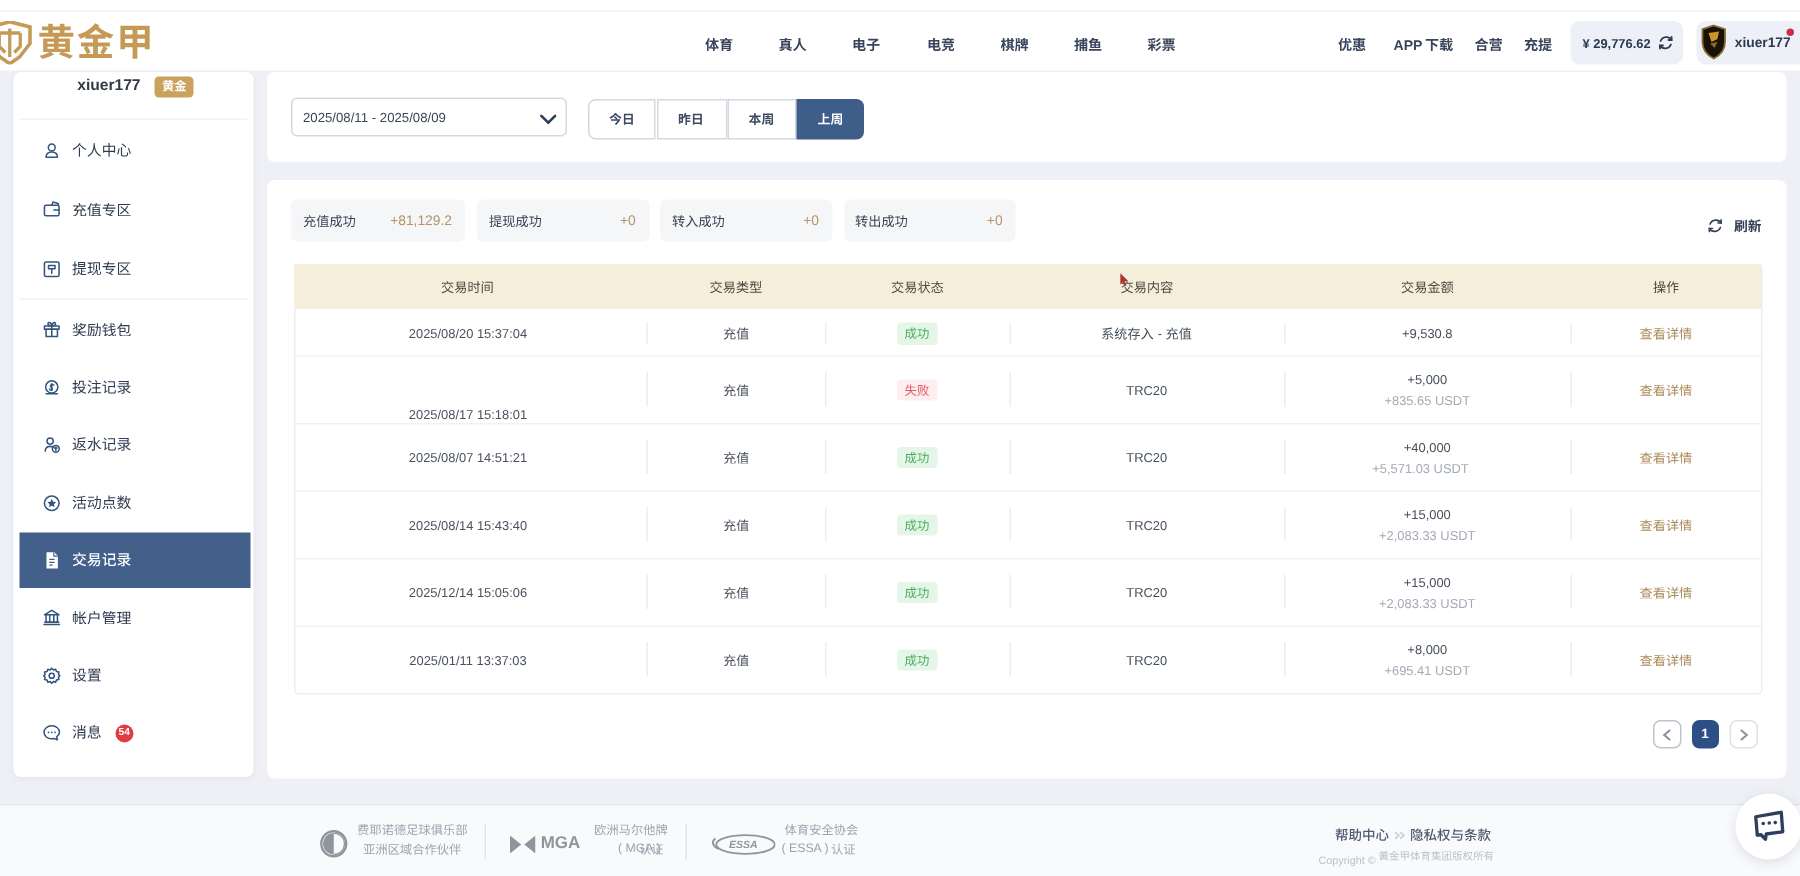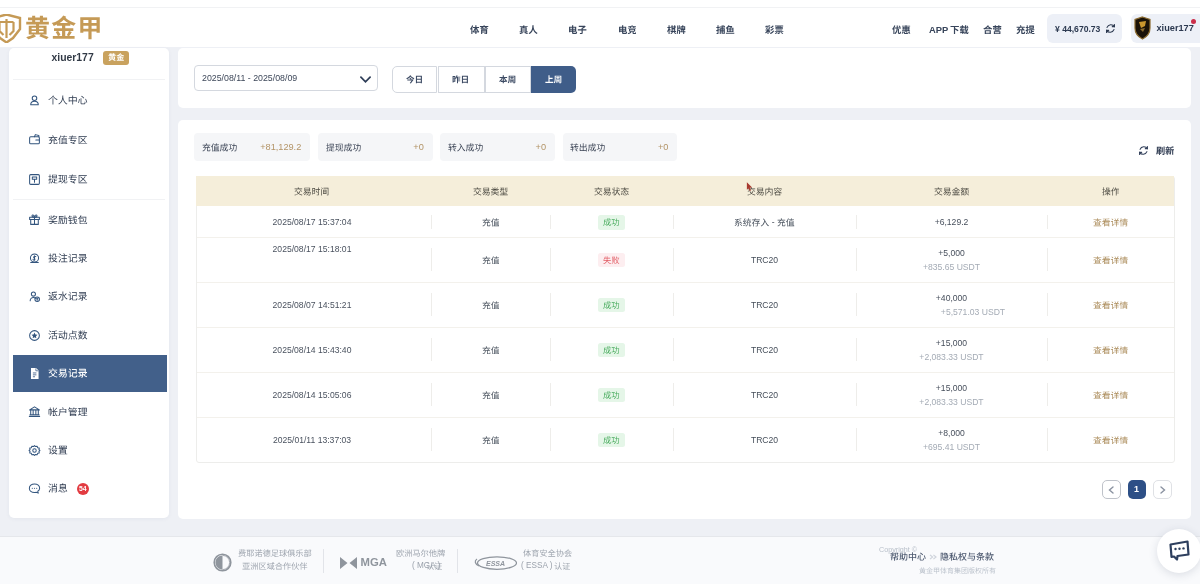--- a/index.html
+++ b/index.html
@@ -229,21 +229,21 @@
       <use href="#g8425b" x="1000"></use>
     </svg>
   </div>
 <div class="t" style="left:1015.90px;top:24.66px;">
     <svg viewBox="0 -880 2000 1000" style="width:18.80px;height:9.40px;fill:#38455b">
       <use href="#g5145b" x="0"></use>
       <use href="#g63d0b" x="1000"></use>
     </svg>
   </div>
 <div class="t" style="left:1047.00px;top:14.00px;width:75.00px;height:29.00px;background:#edf0f7;border-radius:6px"></div>
-<div class="t" style="font:bold 8.60px 'Liberation Sans',sans-serif;color:#2c3950;line-height:8.60px;left:1055.00px;top:24.70px">¥ 44,670.73</div>
+<div class="t" style="font:bold 8.60px 'Liberation Sans',sans-serif;color:#2c3950;line-height:8.60px;left:1055.00px;top:24.70px">¥ 29,776.62</div>
 <svg class="t" style="left:1105px;top:23px" width="11" height="11" viewBox="0 0 24 24" fill="none" stroke="#2c3950" stroke-width="2.6" stroke-linecap="round">
 <path d="M20.5 8 A 9 9 0 0 0 4.5 9.5 M3.5 16 A 9 9 0 0 0 19.5 14.5"></path>
 <path d="M20.5 3.5 V8 H16 M3.5 20.5 V16 H8" stroke-width="2.6"></path>
 </svg>
 <div class="t" style="left:1131.00px;top:14.00px;width:78.00px;height:29.00px;background:#edf0f7;border-radius:6px"></div>
 <svg class="t" style="left:1134px;top:16px" width="17" height="24" viewBox="0 0 17 24">
 <path d="M8.5 1 L16 3.5 V12 C16 17.5 12.5 21 8.5 23 C4.5 21 1 17.5 1 12 V3.5 Z" fill="#1a1208" stroke="#8a6a2f" stroke-width="1.2"></path>
 <path d="M5 6 L12 5 L11 10 L7 12 Z" fill="#c9962e"></path>
 <path d="M6 13 L11 12 L9 16 Z" fill="#8a6a2f"></path>
 </svg>
@@ -553,21 +553,21 @@
   </div>
 <svg class="t" style="left:745.5px;top:181.5px" width="7" height="9" viewBox="0 0 8 10">
     <path d="M1 0 L7 6 L4.2 6.4 L5.8 9.4 L4.3 10 L2.8 7 L1 8.6 Z" fill="#a8392e"></path>
   </svg>
 <div class="t" style="left:196.50px;top:237.00px;width:977.00px;height:1.00px;background:#f3f1ec"></div>
 <div class="t" style="left:431.00px;top:214.50px;width:1.00px;height:14.50px;background:#eeedea"></div>
 <div class="t" style="left:550.00px;top:214.50px;width:1.00px;height:14.50px;background:#eeedea"></div>
 <div class="t" style="left:673.00px;top:214.50px;width:1.00px;height:14.50px;background:#eeedea"></div>
 <div class="t" style="left:856.00px;top:214.50px;width:1.00px;height:14.50px;background:#eeedea"></div>
 <div class="t" style="left:1047.00px;top:214.50px;width:1.00px;height:14.50px;background:#eeedea"></div>
-<div class="t" style="font:normal 8.60px 'Liberation Sans',sans-serif;color:#4a525f;line-height:8.60px;left:312.00px;transform:translateX(-50%);top:218.15px">2025/08/17 15:37:04</div>
+<div class="t" style="font:normal 8.60px 'Liberation Sans',sans-serif;color:#4a525f;line-height:8.60px;left:312.00px;transform:translateX(-50%);top:218.15px">2025/08/20 15:37:04</div>
 <div class="t" style="left:481.70px;top:217.83px;">
     <svg viewBox="0 -880 2000 1000" style="width:17.60px;height:8.80px;fill:#454e5a">
       <use href="#g5145r" x="0"></use>
       <use href="#g503cr" x="1000"></use>
     </svg>
   </div>
 <div class="t" style="left:598.25px;top:215.20px;width:26.50px;height:14.50px;background:#e5f6e8;border-radius:2.5px"></div>
 <div class="t" style="left:603.20px;top:218.09px;">
     <svg viewBox="0 -880 2000 1000" style="width:16.60px;height:8.30px;fill:#47ab5c">
       <use href="#g6210r" x="0"></use>
@@ -582,36 +582,36 @@
       <use href="#g5165r" x="3000"></use>
     </svg>
   </div>
 <div class="t" style="font:normal 8.60px 'Liberation Sans',sans-serif;color:#454e5a;line-height:8.60px;left:773.30px;transform:translateX(-50%);top:218.15px">-</div>
 <div class="t" style="left:777.30px;top:217.83px;">
     <svg viewBox="0 -880 2000 1000" style="width:17.60px;height:8.80px;fill:#454e5a">
       <use href="#g5145r" x="0"></use>
       <use href="#g503cr" x="1000"></use>
     </svg>
   </div>
-<div class="t" style="font:normal 8.60px 'Liberation Sans',sans-serif;color:#474f5c;line-height:8.60px;left:951.50px;transform:translateX(-50%);top:218.15px">+6,129.2</div>
+<div class="t" style="font:normal 8.60px 'Liberation Sans',sans-serif;color:#474f5c;line-height:8.60px;left:951.50px;transform:translateX(-50%);top:218.15px">+9,530.8</div>
 <div class="t" style="left:1092.90px;top:217.83px;">
     <svg viewBox="0 -880 4000 1000" style="width:35.20px;height:8.80px;fill:#aa8a58">
       <use href="#g67e5r" x="0"></use>
       <use href="#g770br" x="1000"></use>
       <use href="#g8be6r" x="2000"></use>
       <use href="#g60c5r" x="3000"></use>
     </svg>
   </div>
 <div class="t" style="left:196.50px;top:282.00px;width:977.00px;height:1.00px;background:#f3f1ec"></div>
 <div class="t" style="left:431.00px;top:248.00px;width:1.00px;height:23.00px;background:#eeedea"></div>
 <div class="t" style="left:550.00px;top:248.00px;width:1.00px;height:23.00px;background:#eeedea"></div>
 <div class="t" style="left:673.00px;top:248.00px;width:1.00px;height:23.00px;background:#eeedea"></div>
 <div class="t" style="left:856.00px;top:248.00px;width:1.00px;height:23.00px;background:#eeedea"></div>
 <div class="t" style="left:1047.00px;top:248.00px;width:1.00px;height:23.00px;background:#eeedea"></div>
-<div class="t" style="font:normal 8.60px 'Liberation Sans',sans-serif;color:#4a525f;line-height:8.60px;left:312.00px;transform:translateX(-50%);top:245px">2025/08/17 15:18:01</div>
+<div class="t" style="font:normal 8.60px 'Liberation Sans',sans-serif;color:#4a525f;line-height:8.60px;left:312.00px;transform:translateX(-50%);top:272px">2025/08/17 15:18:01</div>
 <div class="t" style="left:481.70px;top:255.58px;">
     <svg viewBox="0 -880 2000 1000" style="width:17.60px;height:8.80px;fill:#454e5a">
       <use href="#g5145r" x="0"></use>
       <use href="#g503cr" x="1000"></use>
     </svg>
   </div>
 <div class="t" style="left:598.25px;top:252.95px;width:26.50px;height:14.50px;background:#fdeef0;border-radius:2.5px"></div>
 <div class="t" style="left:603.20px;top:255.84px;">
     <svg viewBox="0 -880 2000 1000" style="width:16.60px;height:8.30px;fill:#e15b63">
       <use href="#g5931r" x="0"></use>
@@ -644,21 +644,21 @@
   </div>
 <div class="t" style="left:598.25px;top:297.95px;width:26.50px;height:14.50px;background:#e5f6e8;border-radius:2.5px"></div>
 <div class="t" style="left:603.20px;top:300.84px;">
     <svg viewBox="0 -880 2000 1000" style="width:16.60px;height:8.30px;fill:#47ab5c">
       <use href="#g6210r" x="0"></use>
       <use href="#g529fr" x="1000"></use>
     </svg>
   </div>
 <div class="t" style="font:normal 8.60px 'Liberation Sans',sans-serif;color:#454e5a;line-height:8.60px;left:764.50px;transform:translateX(-50%);top:300.90px">TRC20</div>
 <div class="t" style="font:normal 8.60px 'Liberation Sans',sans-serif;color:#474f5c;line-height:8.60px;left:951.50px;transform:translateX(-50%);top:293.70px">+40,000</div>
-<div class="t" style="font:normal 8.60px 'Liberation Sans',sans-serif;color:#a4abb5;line-height:8.60px;left:973px;transform:translateX(-50%);top:308.10px">+5,571.03 USDT</div>
+<div class="t" style="font:normal 8.60px 'Liberation Sans',sans-serif;color:#a4abb5;line-height:8.60px;left:947px;transform:translateX(-50%);top:308.10px">+5,571.03 USDT</div>
 <div class="t" style="left:1092.90px;top:300.58px;">
     <svg viewBox="0 -880 4000 1000" style="width:35.20px;height:8.80px;fill:#aa8a58">
       <use href="#g67e5r" x="0"></use>
       <use href="#g770br" x="1000"></use>
       <use href="#g8be6r" x="2000"></use>
       <use href="#g60c5r" x="3000"></use>
     </svg>
   </div>
 <div class="t" style="left:196.50px;top:372.00px;width:977.00px;height:1.00px;background:#f3f1ec"></div>
 <div class="t" style="left:431.00px;top:338.00px;width:1.00px;height:23.00px;background:#eeedea"></div>
@@ -690,21 +690,21 @@
       <use href="#g8be6r" x="2000"></use>
       <use href="#g60c5r" x="3000"></use>
     </svg>
   </div>
 <div class="t" style="left:196.50px;top:417.00px;width:977.00px;height:1.00px;background:#f3f1ec"></div>
 <div class="t" style="left:431.00px;top:383.00px;width:1.00px;height:23.00px;background:#eeedea"></div>
 <div class="t" style="left:550.00px;top:383.00px;width:1.00px;height:23.00px;background:#eeedea"></div>
 <div class="t" style="left:673.00px;top:383.00px;width:1.00px;height:23.00px;background:#eeedea"></div>
 <div class="t" style="left:856.00px;top:383.00px;width:1.00px;height:23.00px;background:#eeedea"></div>
 <div class="t" style="left:1047.00px;top:383.00px;width:1.00px;height:23.00px;background:#eeedea"></div>
-<div class="t" style="font:normal 8.60px 'Liberation Sans',sans-serif;color:#4a525f;line-height:8.60px;left:312.00px;transform:translateX(-50%);top:390.90px">2025/08/14 15:05:06</div>
+<div class="t" style="font:normal 8.60px 'Liberation Sans',sans-serif;color:#4a525f;line-height:8.60px;left:312.00px;transform:translateX(-50%);top:390.90px">2025/12/14 15:05:06</div>
 <div class="t" style="left:481.70px;top:390.58px;">
     <svg viewBox="0 -880 2000 1000" style="width:17.60px;height:8.80px;fill:#454e5a">
       <use href="#g5145r" x="0"></use>
       <use href="#g503cr" x="1000"></use>
     </svg>
   </div>
 <div class="t" style="left:598.25px;top:387.95px;width:26.50px;height:14.50px;background:#e5f6e8;border-radius:2.5px"></div>
 <div class="t" style="left:603.20px;top:390.84px;">
     <svg viewBox="0 -880 2000 1000" style="width:16.60px;height:8.30px;fill:#47ab5c">
       <use href="#g6210r" x="0"></use>
@@ -852,21 +852,21 @@
 <div class="t" style="left:940.00px;top:551.77px;">
     <svg viewBox="0 -880 6000 1000" style="width:54.00px;height:9.00px;fill:#4e5a70">
       <use href="#g9690m" x="0"></use>
       <use href="#g79c1m" x="1000"></use>
       <use href="#g6743m" x="2000"></use>
       <use href="#g4e0em" x="3000"></use>
       <use href="#g6761m" x="4000"></use>
       <use href="#g6b3em" x="5000"></use>
     </svg>
   </div>
-<div class="t" style="font:normal 7.20px 'Liberation Sans',sans-serif;color:#b9c0ca;line-height:7.20px;left:879.00px;top:546px">Copyright ©</div>
+<div class="t" style="font:normal 7.20px 'Liberation Sans',sans-serif;color:#b9c0ca;line-height:7.20px;left:879.00px;top:570px">Copyright ©</div>
 <div class="t" style="left:919.00px;top:566.62px;">
     <svg viewBox="0 -880 11000 1000" style="width:77.00px;height:7.00px;fill:#b9c0ca">
       <use href="#g9ec4r" x="0"></use>
       <use href="#g91d1r" x="1000"></use>
       <use href="#g7532r" x="2000"></use>
       <use href="#g4f53r" x="3000"></use>
       <use href="#g80b2r" x="4000"></use>
       <use href="#g96c6r" x="5000"></use>
       <use href="#g56e2r" x="6000"></use>
       <use href="#g7248r" x="7000"></use>

